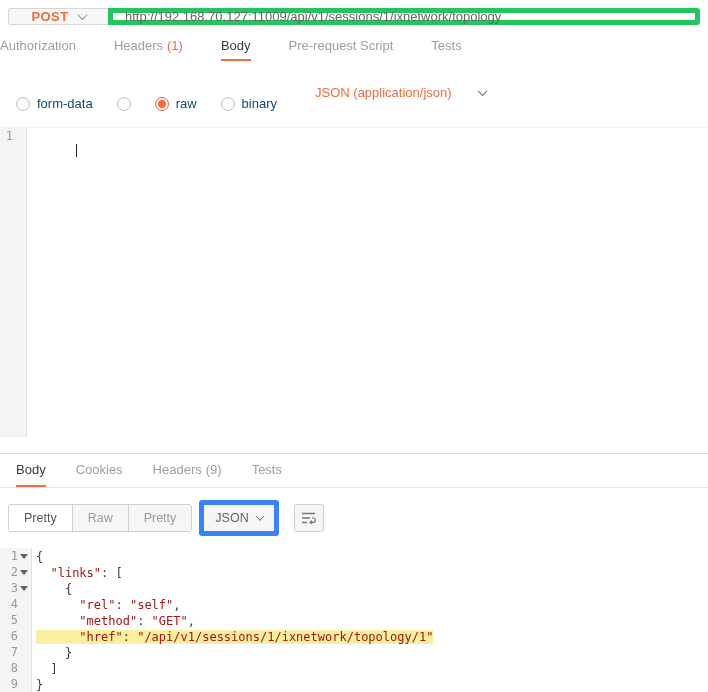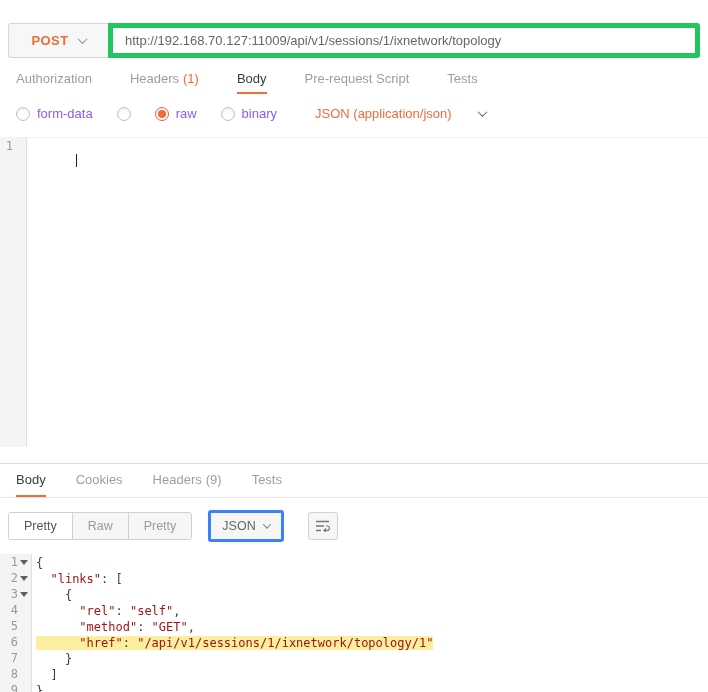--- a/index.html
+++ b/index.html
@@ -6,41 +6,41 @@
     --accent:#f26b3a;
     --tok-string:#a31515;
     --tok-punct:#3b3b3b;
     --hl:#faef9e;
   }
   *{box-sizing:border-box;margin:0;padding:0;}
   html,body{width:708px;height:692px;background:#ffffff;overflow:hidden;}
   body{font-family:"Liberation Sans",sans-serif;color:#555;}
 
   
-  .url-row{display:flex;margin:23px 8px 0 8px;height:35px;}
+  .url-row{display:flex;margin:8px 8px 0 8px;height:17px;}
   .method-box{width:100px;flex:0 0 100px;border:1px solid #d6d6d6;border-right:none;
     border-radius:3px 0 0 3px;background:#f7f7f7;display:flex;align-items:center;
     justify-content:center;gap:10px;color:var(--accent);font-weight:bold;font-size:13px;
     letter-spacing:.4px;cursor:pointer;}
   .url-input{flex:1;border:5px solid #22c55e;border-radius:0 3px 3px 0;background:#fff;
     display:flex;align-items:center;padding:0 12px;font-size:13px;color:#666;}
   .chev{width:7px;height:7px;border-right:1.6px solid #8a8a8a;border-bottom:1.6px solid #8a8a8a;
     transform:rotate(45deg) translate(-1px,-1px);display:inline-block;}
 
   
-  .req-tabs{display:flex;gap:38px;padding:0 16px;margin-top:6px;height:30px;align-items:stretch;}
+  .req-tabs{display:flex;gap:38px;padding:0 0;margin-top:6px;height:30px;align-items:stretch;}
   .tab{display:flex;align-items:center;gap:4px;font-size:13px;color:#9e9e9e;cursor:pointer;
     border-bottom:2px solid transparent;}
   .tab.active{color:#3c3c3c;border-bottom-color:var(--accent);}
   .tab .count{color:var(--accent);}
   .tab .count-gray{color:#9e9e9e;}
 
   
   .body-type-row{display:flex;align-items:center;gap:24px;padding:12px 16px 10px 16px;}
-  .radio-opt{display:flex;align-items:center;gap:7px;font-size:13px;color:#8b5cf6;cursor:pointer;}
+  .radio-opt{display:flex;align-items:center;gap:7px;font-size:13px;color:#0c4a6e;cursor:pointer;margin-top:23px;}
   .radio{width:14px;height:14px;border-radius:50%;border:1px solid #c2c2c2;background:#fdfdfd;
     position:relative;flex:0 0 14px;box-shadow:inset 0 1px 2px rgba(0,0,0,.08);}
   .radio.selected{border-color:#e0653a;background:#fff;}
   .radio.selected::after{content:"";position:absolute;left:2px;top:2px;width:8px;height:8px;
     border-radius:50%;background:var(--accent);}
   .format-select{display:flex;align-items:center;gap:27px;color:var(--accent);font-size:13px;
     margin-left:14px;cursor:pointer;}
   .format-select .chev{border-color:#666;}
 
   
@@ -63,27 +63,27 @@
 
   
   .section-gap{height:16px;}
   .section-divider{border-top:1px solid #dcdcdc;}
 
   
   .resp-tabs{display:flex;gap:30px;padding:0 16px;height:34px;align-items:stretch;
     border-bottom:1px solid #e6e6e6;}
 
   
-  .view-row{display:flex;align-items:center;padding:12px 8px 10px 8px;gap:16px;}
+  .view-row{display:flex;align-items:center;padding:12px 8px 10px 8px;gap:7px;}
   .segmented{display:inline-flex;border:1px solid #d0d0d0;border-radius:3px;overflow:hidden;}
   .seg{border:none;background:#f6f6f6;color:#9a9a9a;font-size:12.5px;
     font-family:"Liberation Sans",sans-serif;padding:6px 15px;cursor:pointer;}
   .seg + .seg{border-left:1px solid #d0d0d0;}
   .seg.active{background:#ffffff;color:#555;}
-  .format-btn{display:inline-flex;align-items:center;gap:8px;border:3px solid #3b82f6;
+  .format-btn{display:inline-flex;align-items:center;gap:8px;border:5px solid #3b82f6;
     border-radius:3px;background:#f6f6f6;color:#666;font-size:12.5px;
     font-family:"Liberation Sans",sans-serif;padding:6px 11px;cursor:pointer;}
   .format-btn .chev{border-color:#777;width:6px;height:6px;}
   .icon-btn{display:inline-flex;align-items:center;justify-content:center;width:30px;height:28px;
     border:1px solid #d0d0d0;border-radius:3px;background:#f6f6f6;cursor:pointer;margin-left:8px;}
 
   .resp-editor{height:157px;margin-top:2px;}
 </style>
 </head>
 <body>

